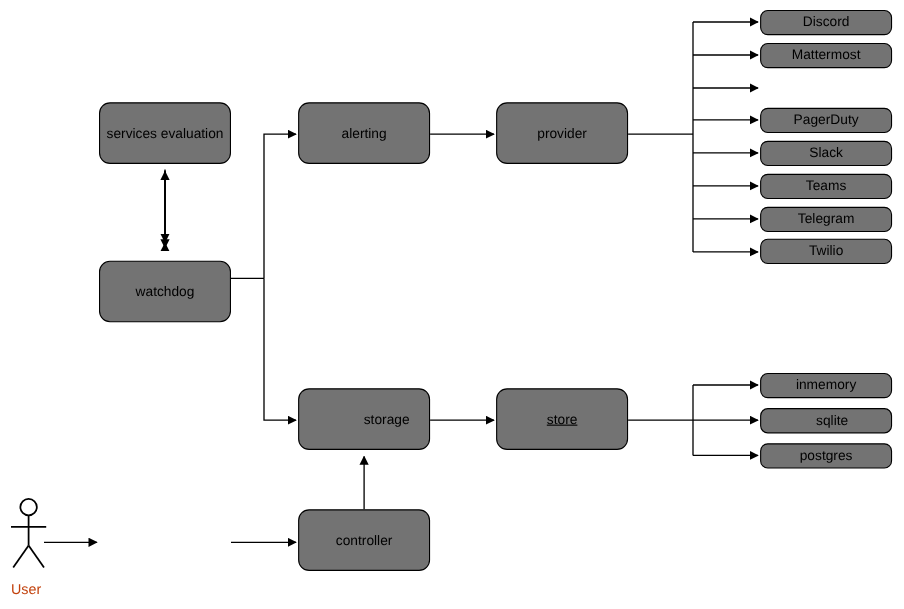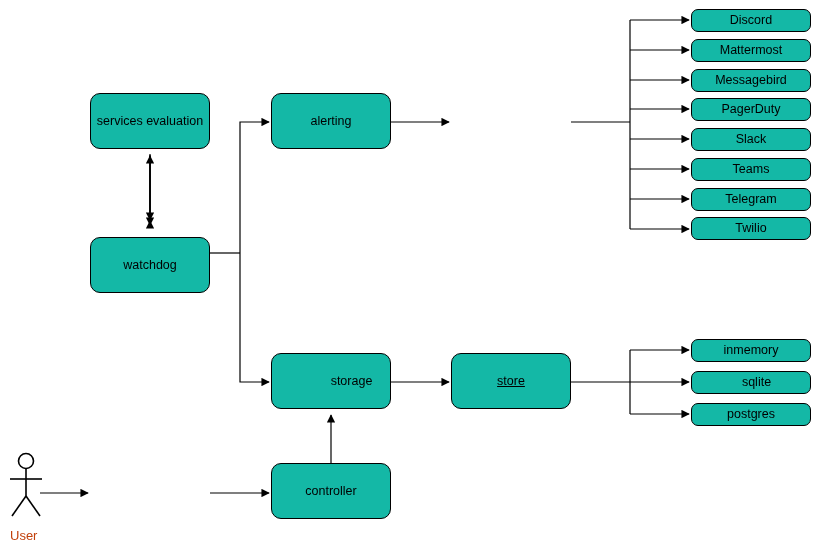--- a/index.html
+++ b/index.html
@@ -23,21 +23,21 @@
     position: absolute;
     left: 0;
     top: 0;
     width: 822px;
     height: 554px;
     pointer-events: none;
   }
   .node {
     position: absolute;
     box-sizing: border-box;
-    background: #14b8a6;
+    background: #737373;
     border: 1px solid #000000;
     border-radius: 9px;
     display: flex;
     align-items: center;
     justify-content: center;
     text-align: right;
     font-size: 12.5px;
     line-height: 1.2;
     color: #000000;
     z-index: 2;
@@ -130,31 +130,31 @@
     </g>
   </svg>
   <div class="actor-label" style="left:10px; top:528px;">User</div>
 
   <div class="node big" style="left:90px; top:93px;">services evaluation</div>
 
   <div class="node big" style="left:90px; top:237px;">watchdog</div>
 
   <div class="node big" style="left:271px; top:93px;">alerting</div>
 
+  <div class="node big" style="left:451px; top:93px;">provider</div>
 
   <div class="node big" style="left:271px; top:353px;padding-left:41px;">storage</div>
 
   <div class="node big" style="left:451px; top:353px;text-decoration:underline;">store</div>
 
 
   <div class="node big" style="left:271px; top:463px;">controller</div>
 
   <div class="node leaf" style="left:691px; top:9px;">Discord</div>
   <div class="node leaf" style="left:691px; top:39px;">Mattermost</div>
-  <div class="node leaf" style="left:691px; top:69px;">Messagebird</div>
   <div class="node leaf" style="left:691px; top:98px;">PagerDuty</div>
   <div class="node leaf" style="left:691px; top:128px;">Slack</div>
   <div class="node leaf" style="left:691px; top:158px;">Teams</div>
   <div class="node leaf" style="left:691px; top:188px;">Telegram</div>
   <div class="node leaf" style="left:691px; top:217px;">Twilio</div>
 
   <div class="node leaf" style="left:691px; top:339px;">inmemory</div>
   <div class="node leaf" style="left:691px; top:371px;padding-left:11px;">sqlite</div>
   <div class="node leaf" style="left:691px; top:403px;">postgres</div>
 

